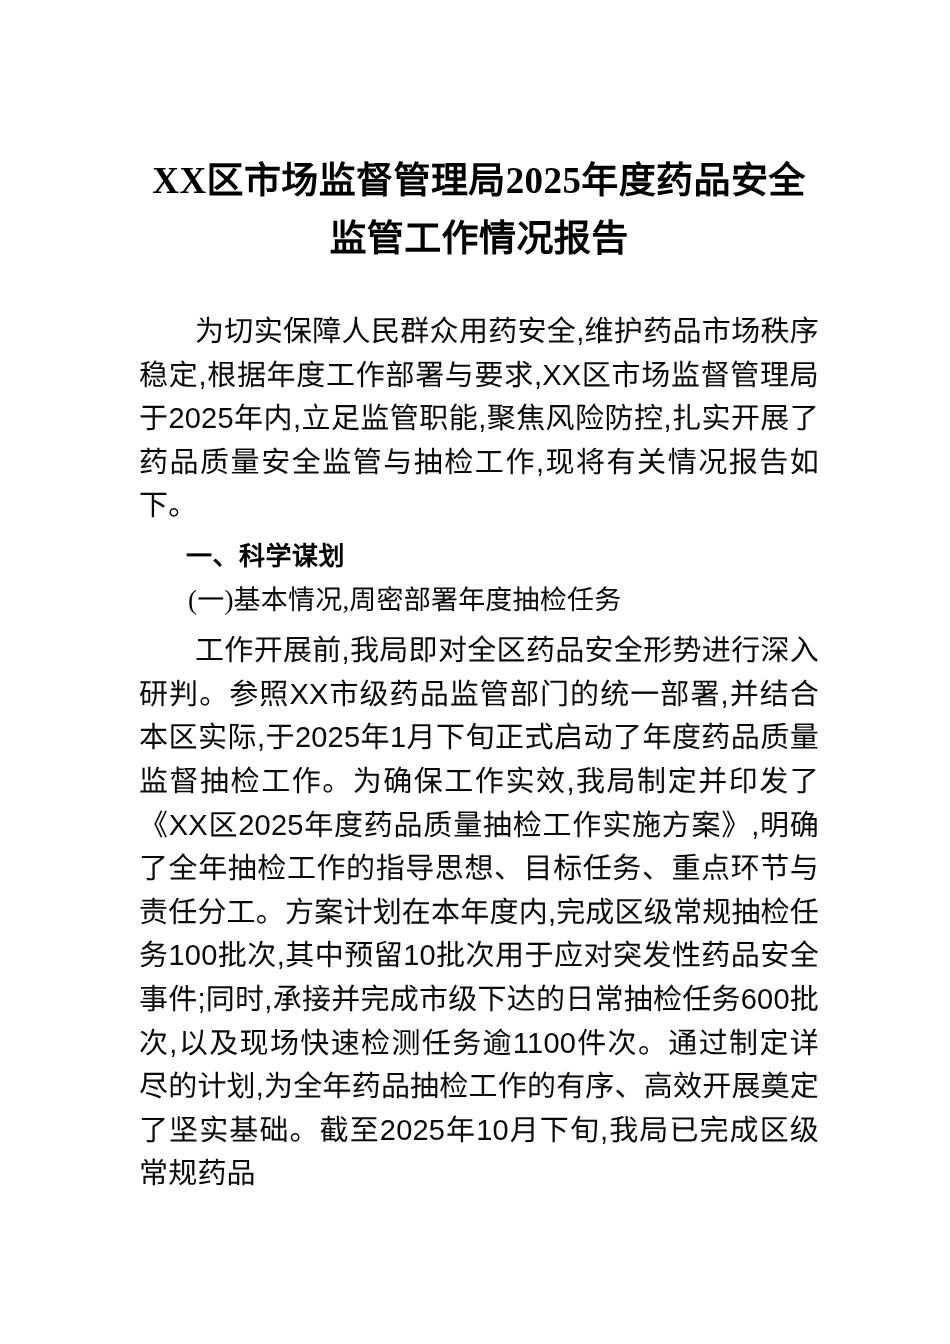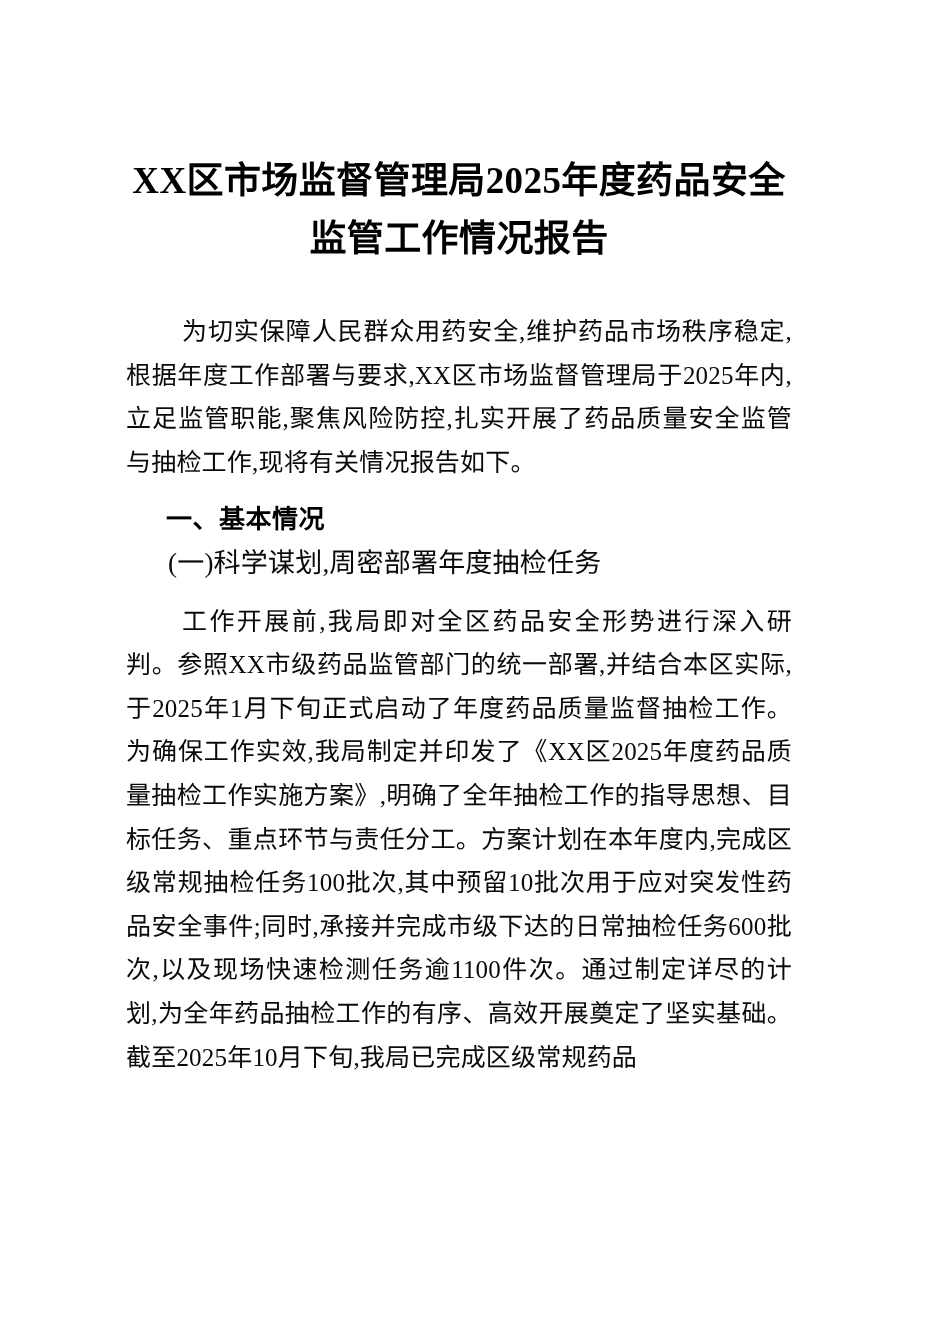--- a/index.html
+++ b/index.html
@@ -15,21 +15,21 @@
     height: 1344px;
     background: #ffffff;
     margin: 0 auto;
     overflow: hidden;
     box-sizing: border-box;
   }
 
   
   .content {
     position: absolute;
-    left: 112px;
+    left: 132px;
     top: 0;
     width: 694px;
   }
 
   .doc-title {
     font-family: "Liberation Serif", "DejaVu Serif", serif;
     font-weight: bold;
     font-size: 37px;
     line-height: 58px;
     text-align: center;
@@ -38,25 +38,25 @@
     padding-top: 152px;
     letter-spacing: 0.4px;
     white-space: pre-line;
   }
 
   .body-block {
     margin-top: 42px;
   }
 
   p.para {
-    font-family: Liberation Serif, serif;
-    font-size: 25px;
+    font-family: Liberation Sans, sans-serif;
+    font-size: 29px;
     line-height: 43.6px;
     color: #0a0a0a;
-    margin: 14px;
+    margin: 7px;
     text-align: justify;
     text-justify: inter-ideograph;
     text-indent: 56px;
     letter-spacing: 0.2px;
   }
 
   h2.section-heading {
     font-family: "DejaVu Sans", "Liberation Sans", sans-serif;
     font-size: 26px;
     font-weight: bold;
@@ -85,22 +85,22 @@
 
   <div class="content">
 
     <h1 class="doc-title">XX区市场监督管理局2025年度药品安全
 监管工作情况报告</h1>
 
     <div class="body-block">
 
       <p class="para">为切实保障人民群众用药安全,维护药品市场秩序稳定,根据年度工作部署与要求,XX区市场监督管理局于2025年内,立足监管职能,聚焦风险防控,扎实开展了药品质量安全监管与抽检工作,现将有关情况报告如下。</p>
 
-      <h2 class="section-heading">一、基本情况</h2>
+      <h2 class="section-heading">一、科学谋划</h2>
 
 
-      <h3 class="sub-heading">(一)科学谋划,周密部署年度抽检任务</h3>
+      <h3 class="sub-heading">(一)基本情况,周密部署年度抽检任务</h3>
 
       <p class="para">工作开展前,我局即对全区药品安全形势进行深入研判。参照XX市级药品监管部门的统一部署,并结合本区实际,于2025年1月下旬正式启动了年度药品质量监督抽检工作。为确保工作实效,我局制定并印发了《XX区2025年度药品质量抽检工作实施方案》,明确了全年抽检工作的指导思想、目标任务、重点环节与责任分工。方案计划在本年度内,完成区级常规抽检任务100批次,其中预留10批次用于应对突发性药品安全事件;同时,承接并完成市级下达的日常抽检任务600批次,以及现场快速检测任务逾1100件次。通过制定详尽的计划,为全年药品抽检工作的有序、高效开展奠定了坚实基础。截至2025年10月下旬,我局已完成区级常规药品</p>
 
     </div>
   </div>
 </div>
 
 </body></html>

